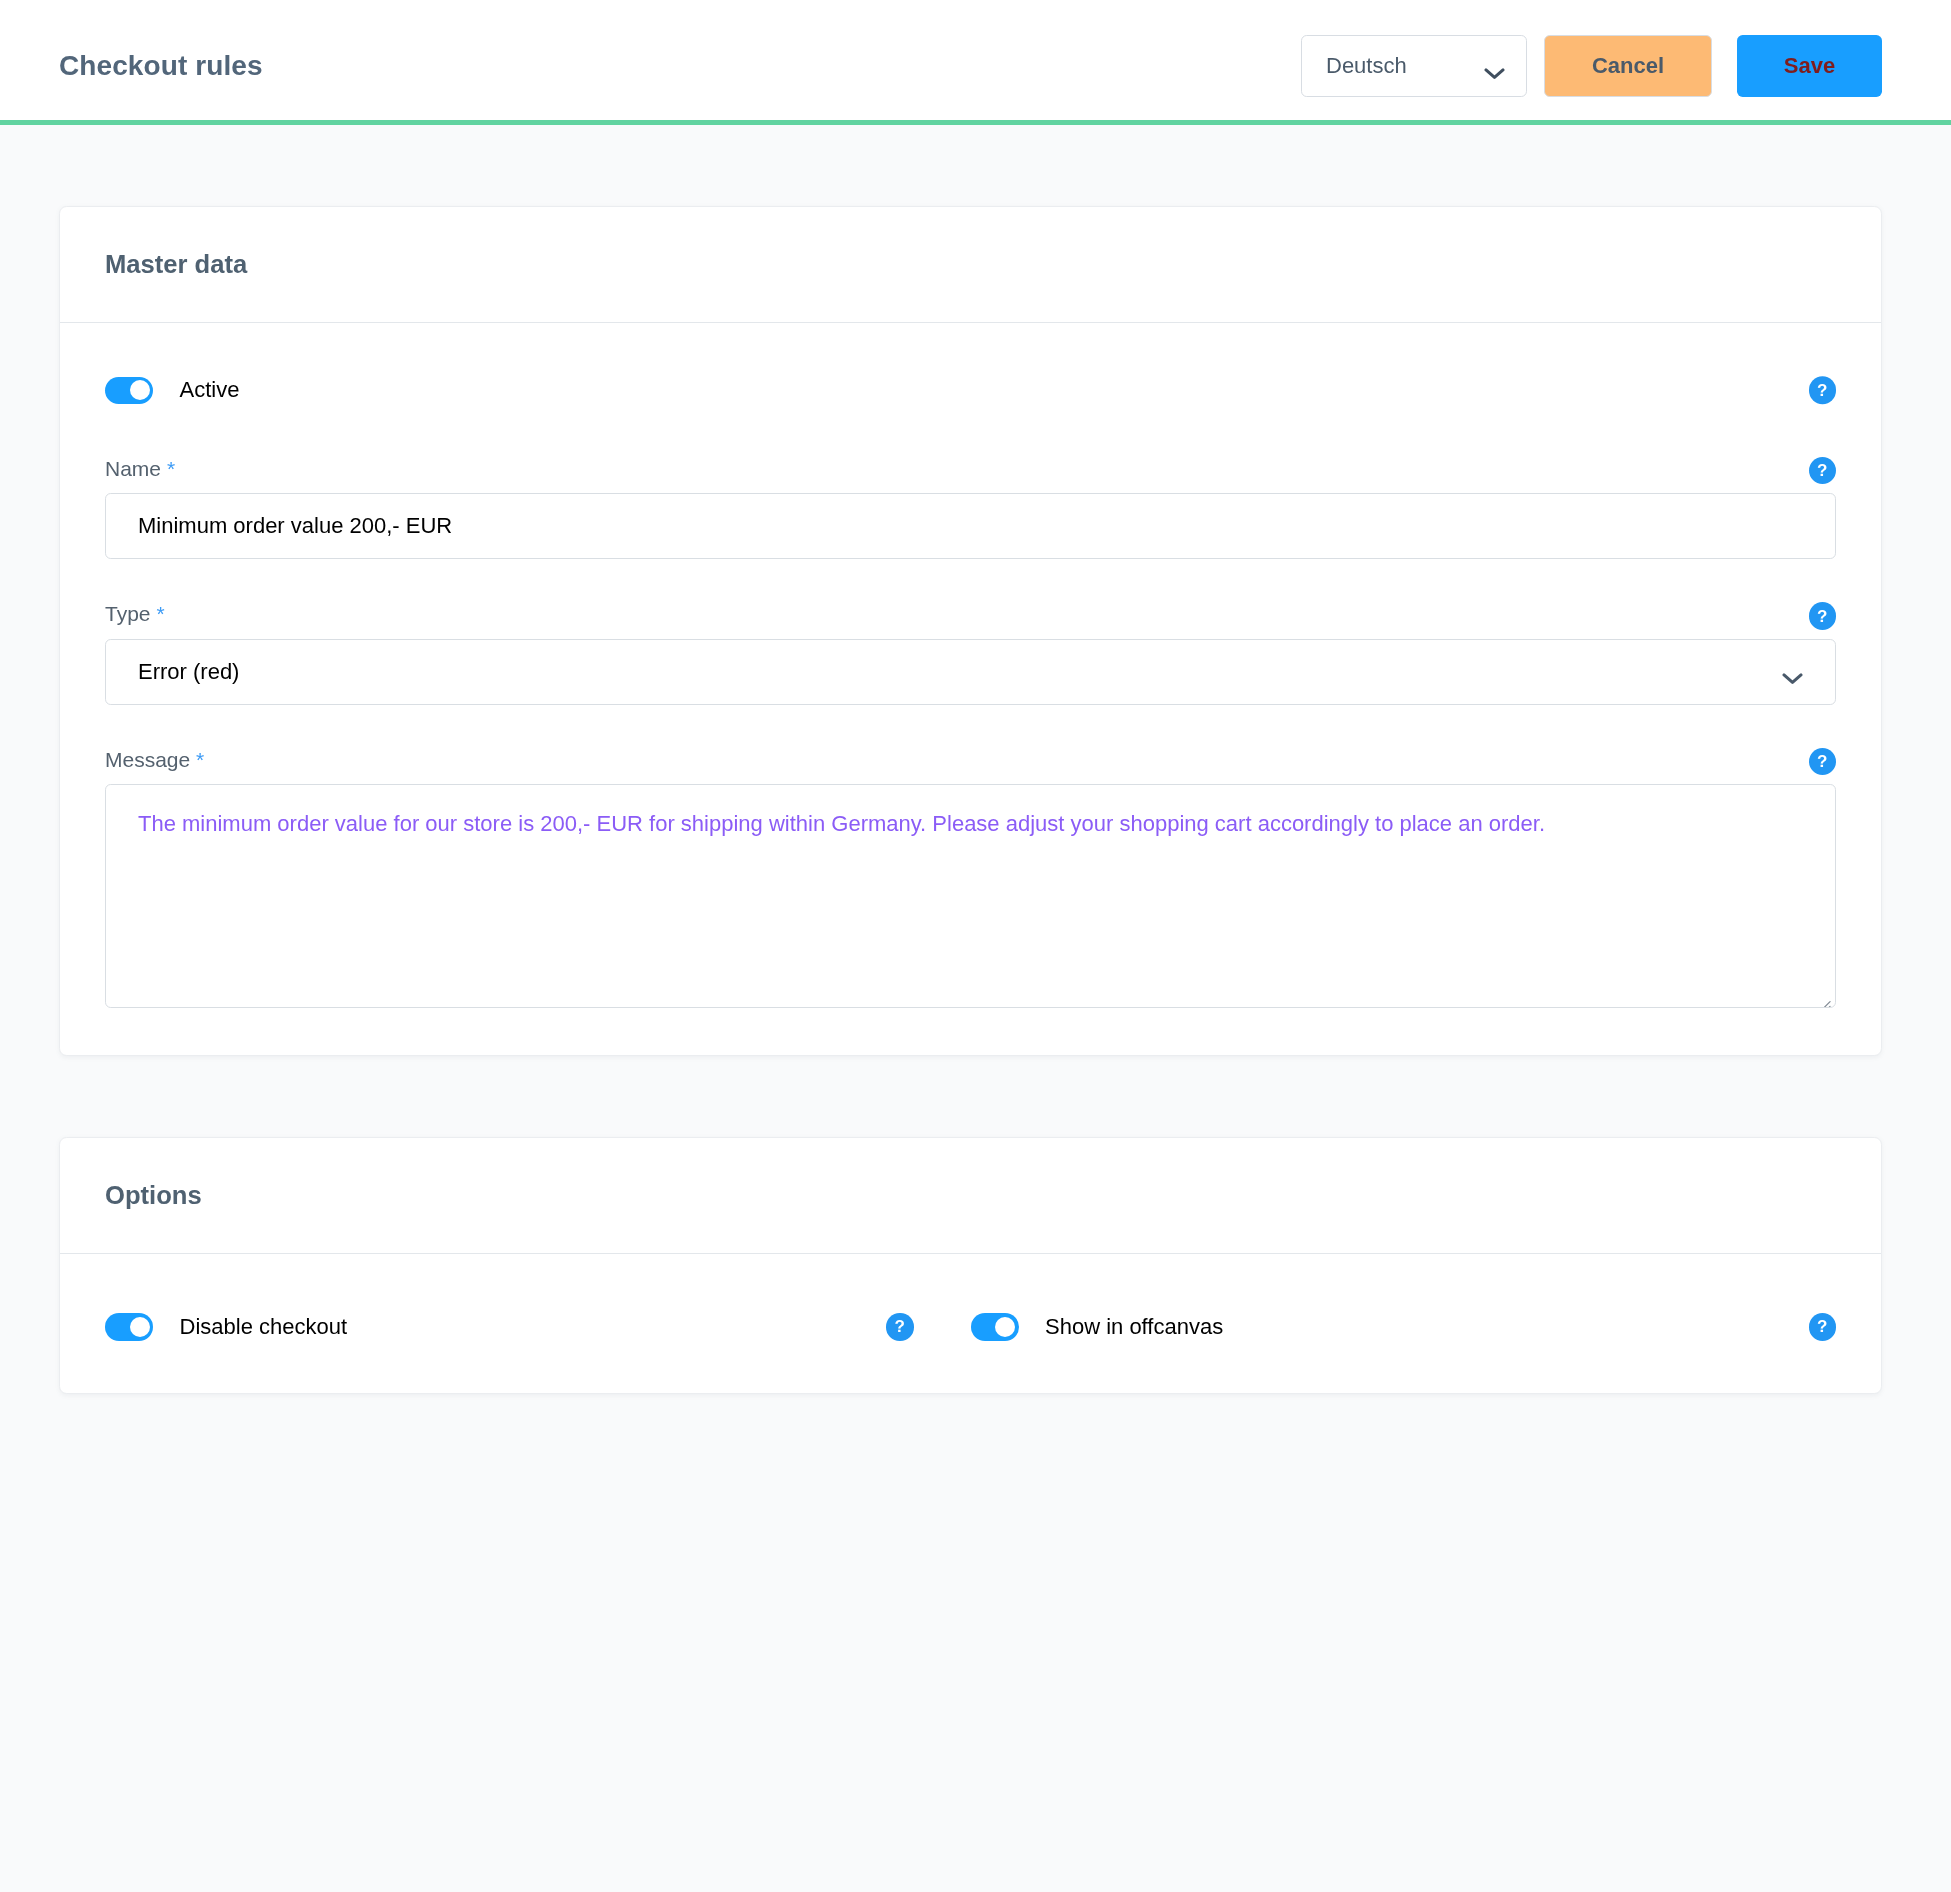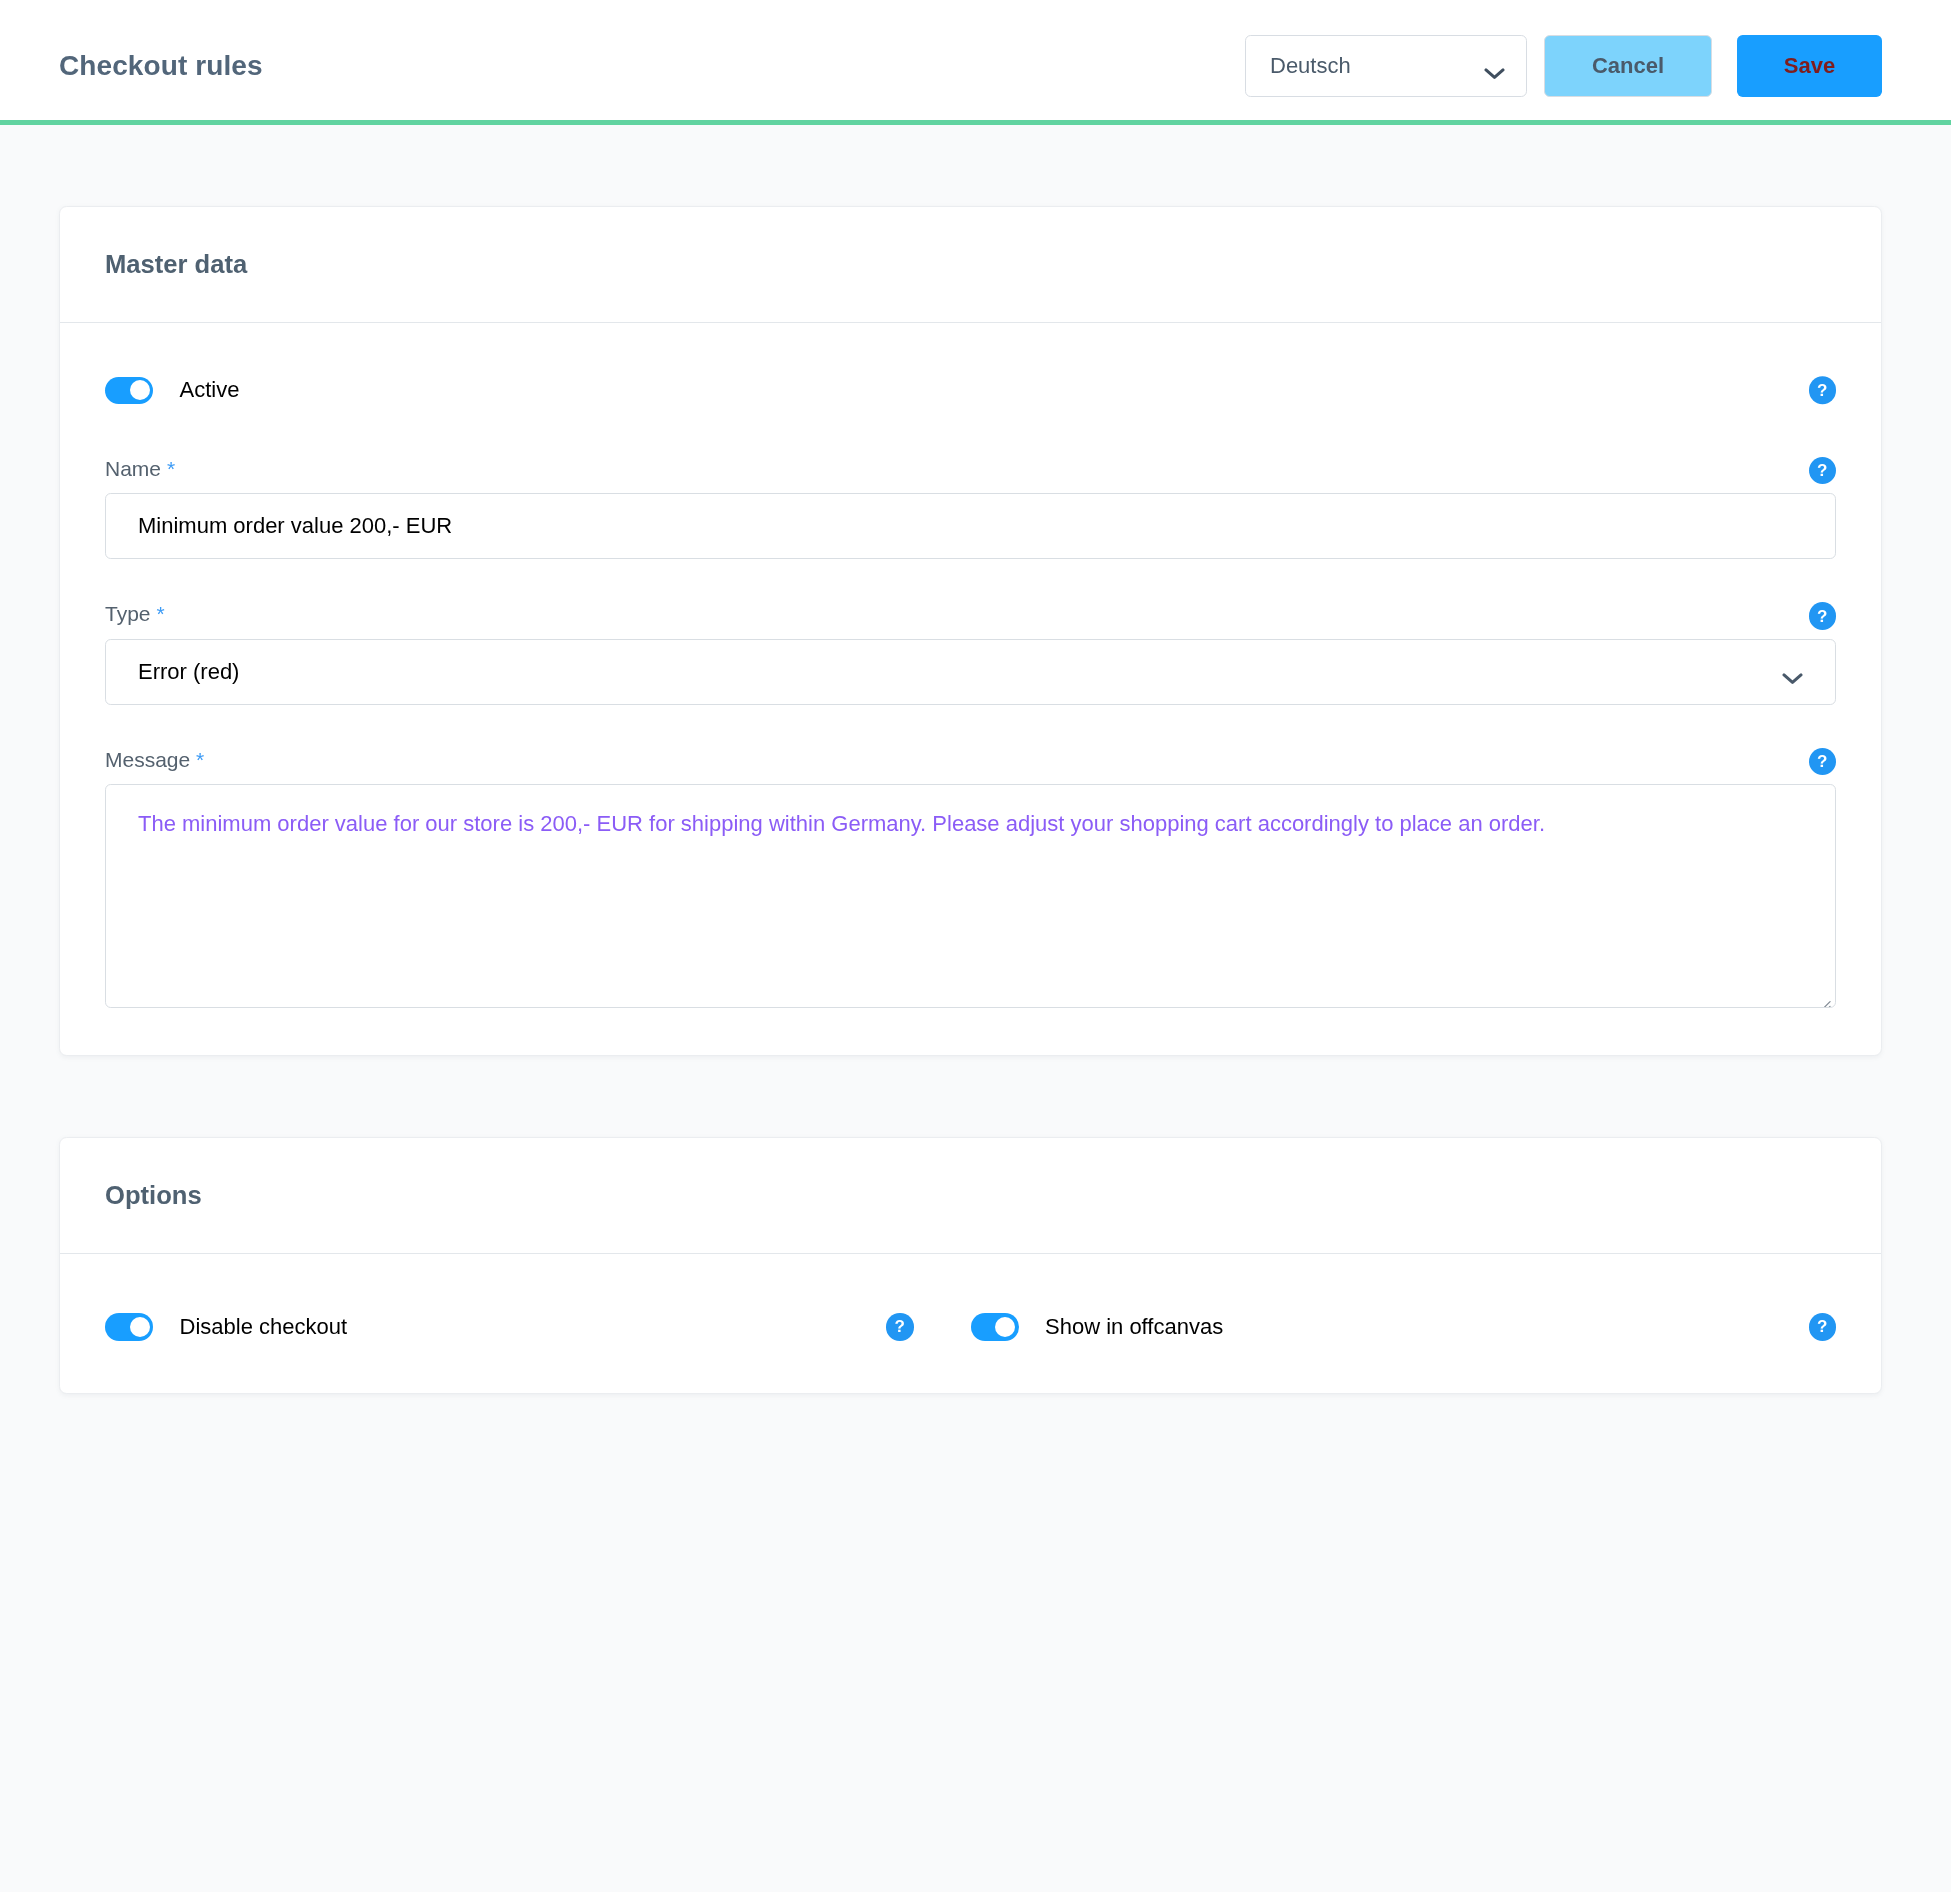--- a/index.html
+++ b/index.html
@@ -28,21 +28,21 @@
     color: #52667a;
     letter-spacing: 0.1px;
   }
   .topbar-actions {
     margin-left: auto;
     display: flex;
     align-items: center;
     gap: 17px;
   }
   .lang-select {
-    width: 282px;
+    width: 226px;
     height: 62px;
     border: 0.9px solid #d8dde3;
     border-radius: 5.7px;
     background: #ffffff;
     display: flex;
     align-items: center;
     padding: 0 21px 0 24px;
     font-size: 22px;
     color: #4a5a6a;
     cursor: pointer;
@@ -59,21 +59,21 @@
     font-size: 22px;
     font-weight: bold;
     display: flex;
     align-items: center;
     justify-content: center;
     cursor: pointer;
     border: 0.9px solid transparent;
     padding: 0 28px;
   }
   .btn-cancel {
-    background: #7dd3fc;
+    background: #fdba74;
     border-color: #d8dde3;
     color: #4a5a6a;
     min-width: 168px;
   }
   .btn-save {
     background: #189eff;
     color: #7f1d1d;
     min-width: 145px;
     margin-left: 8px;
   }

